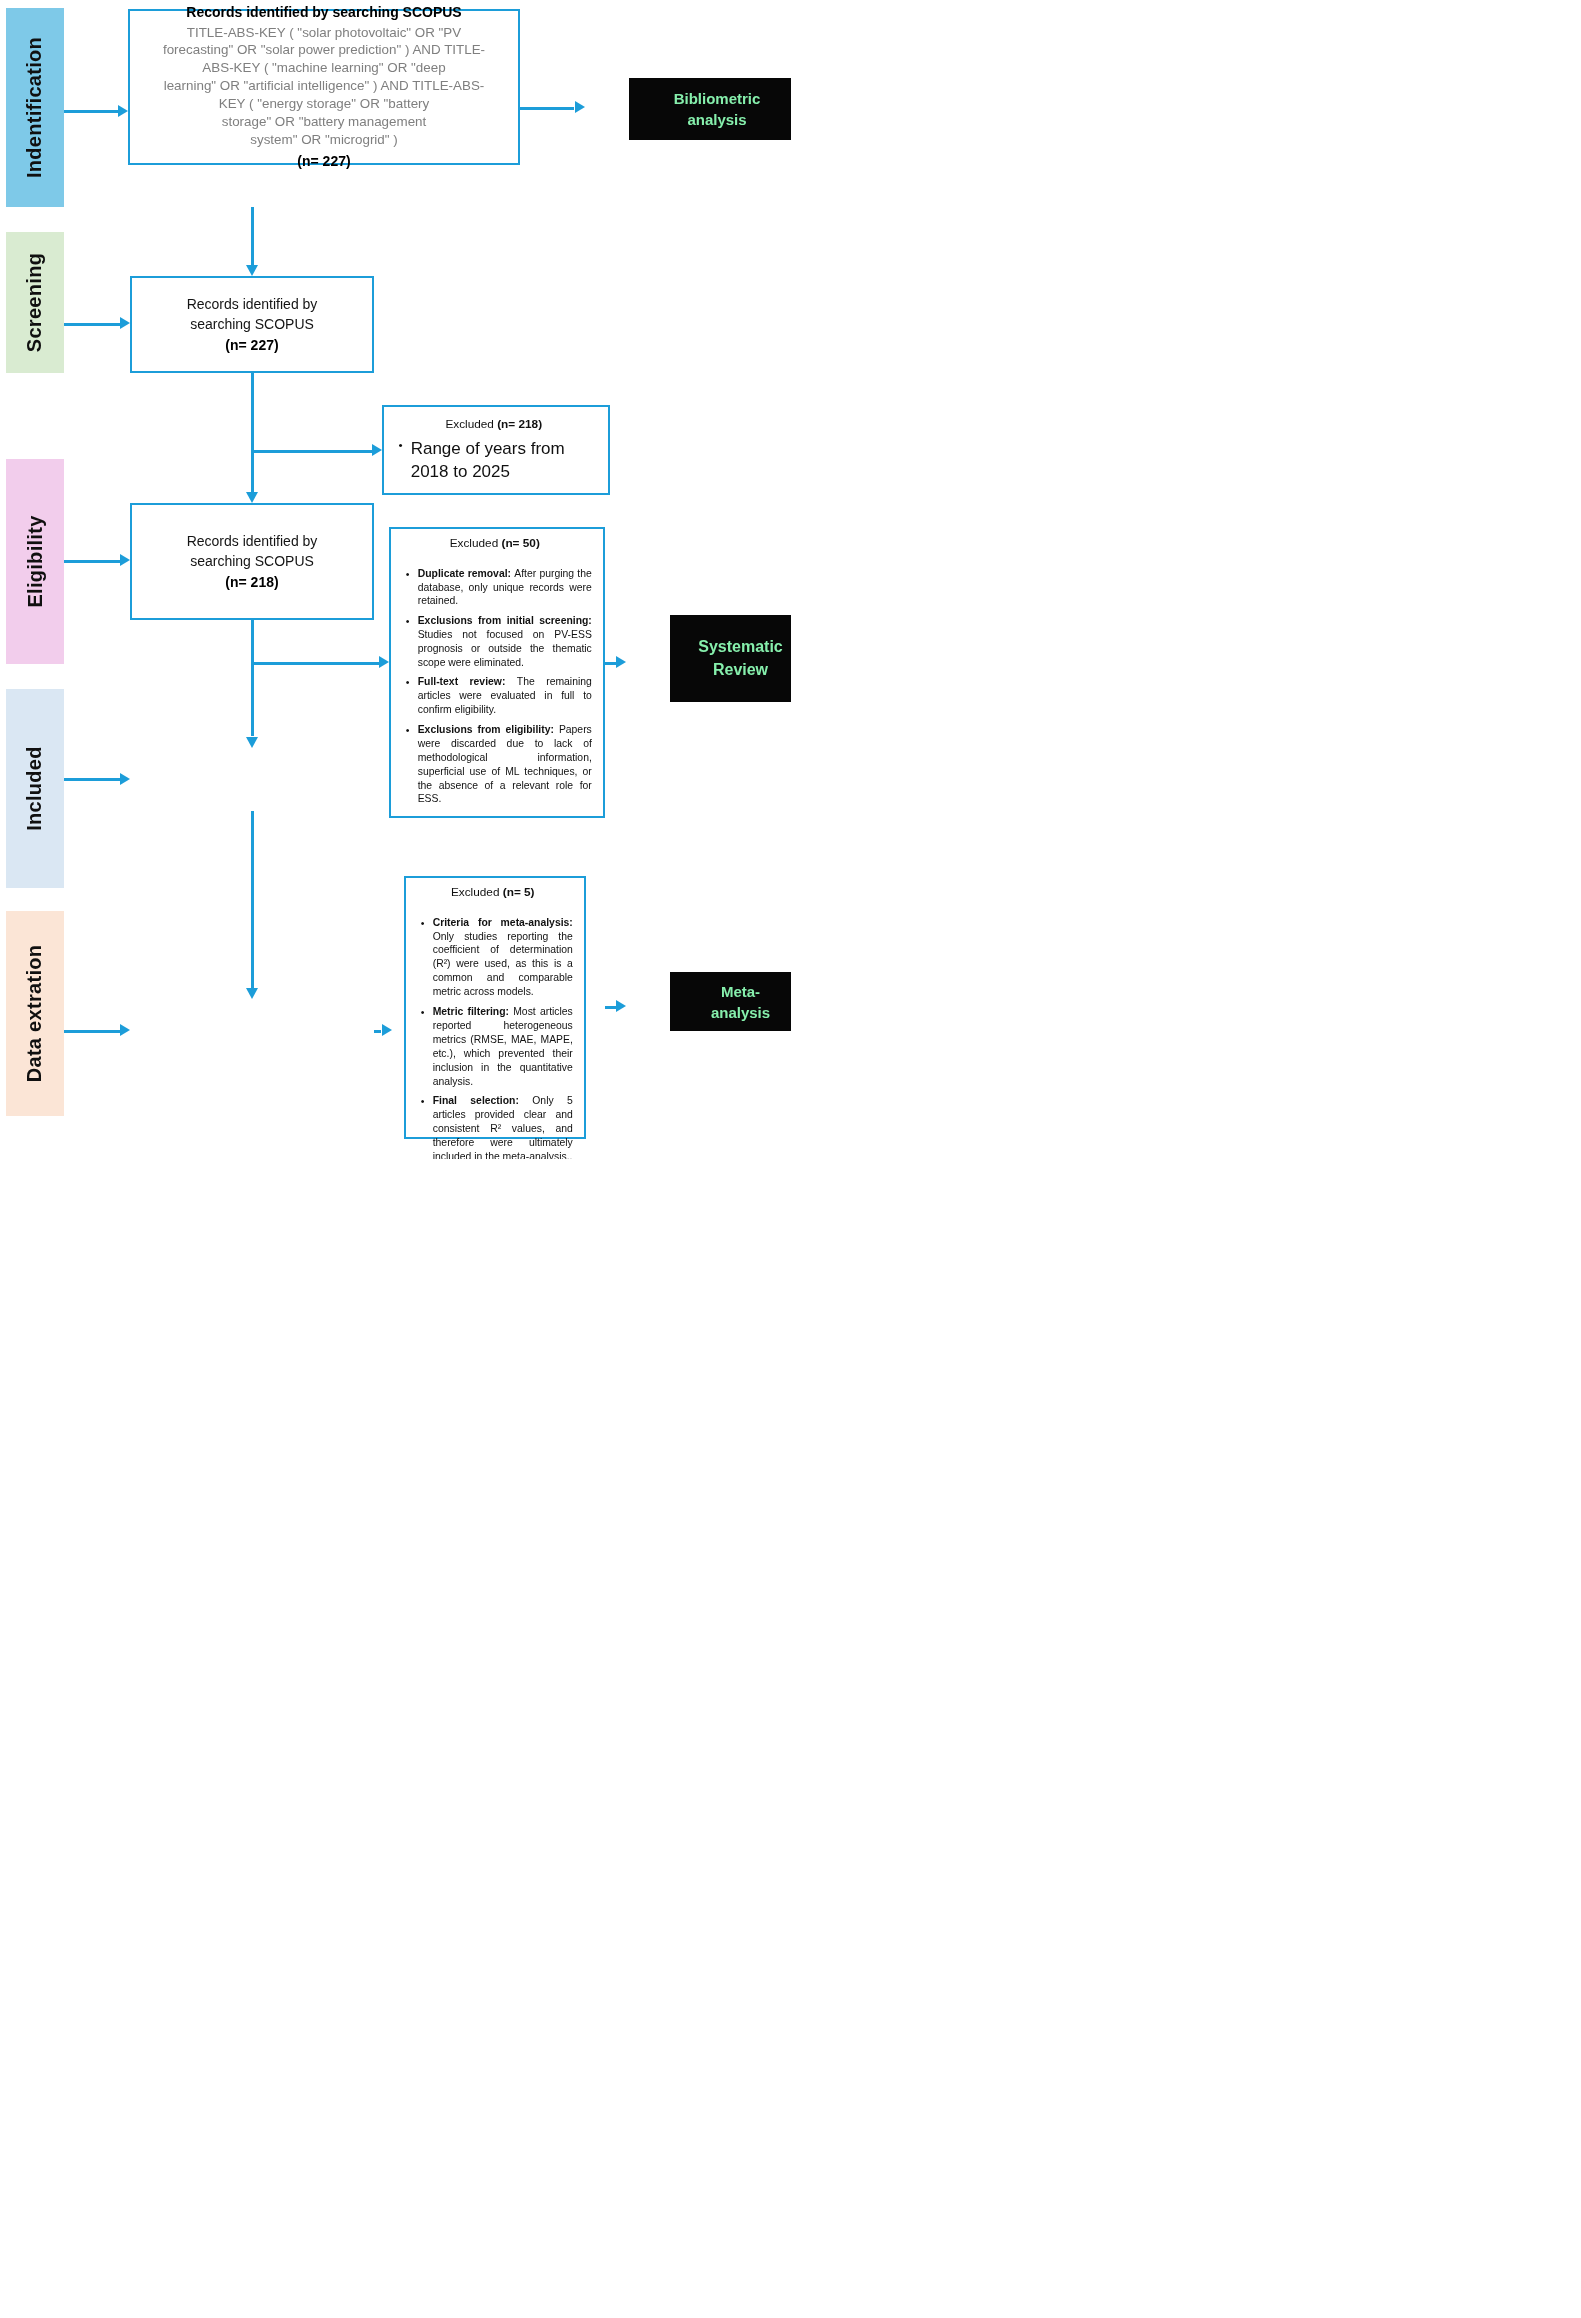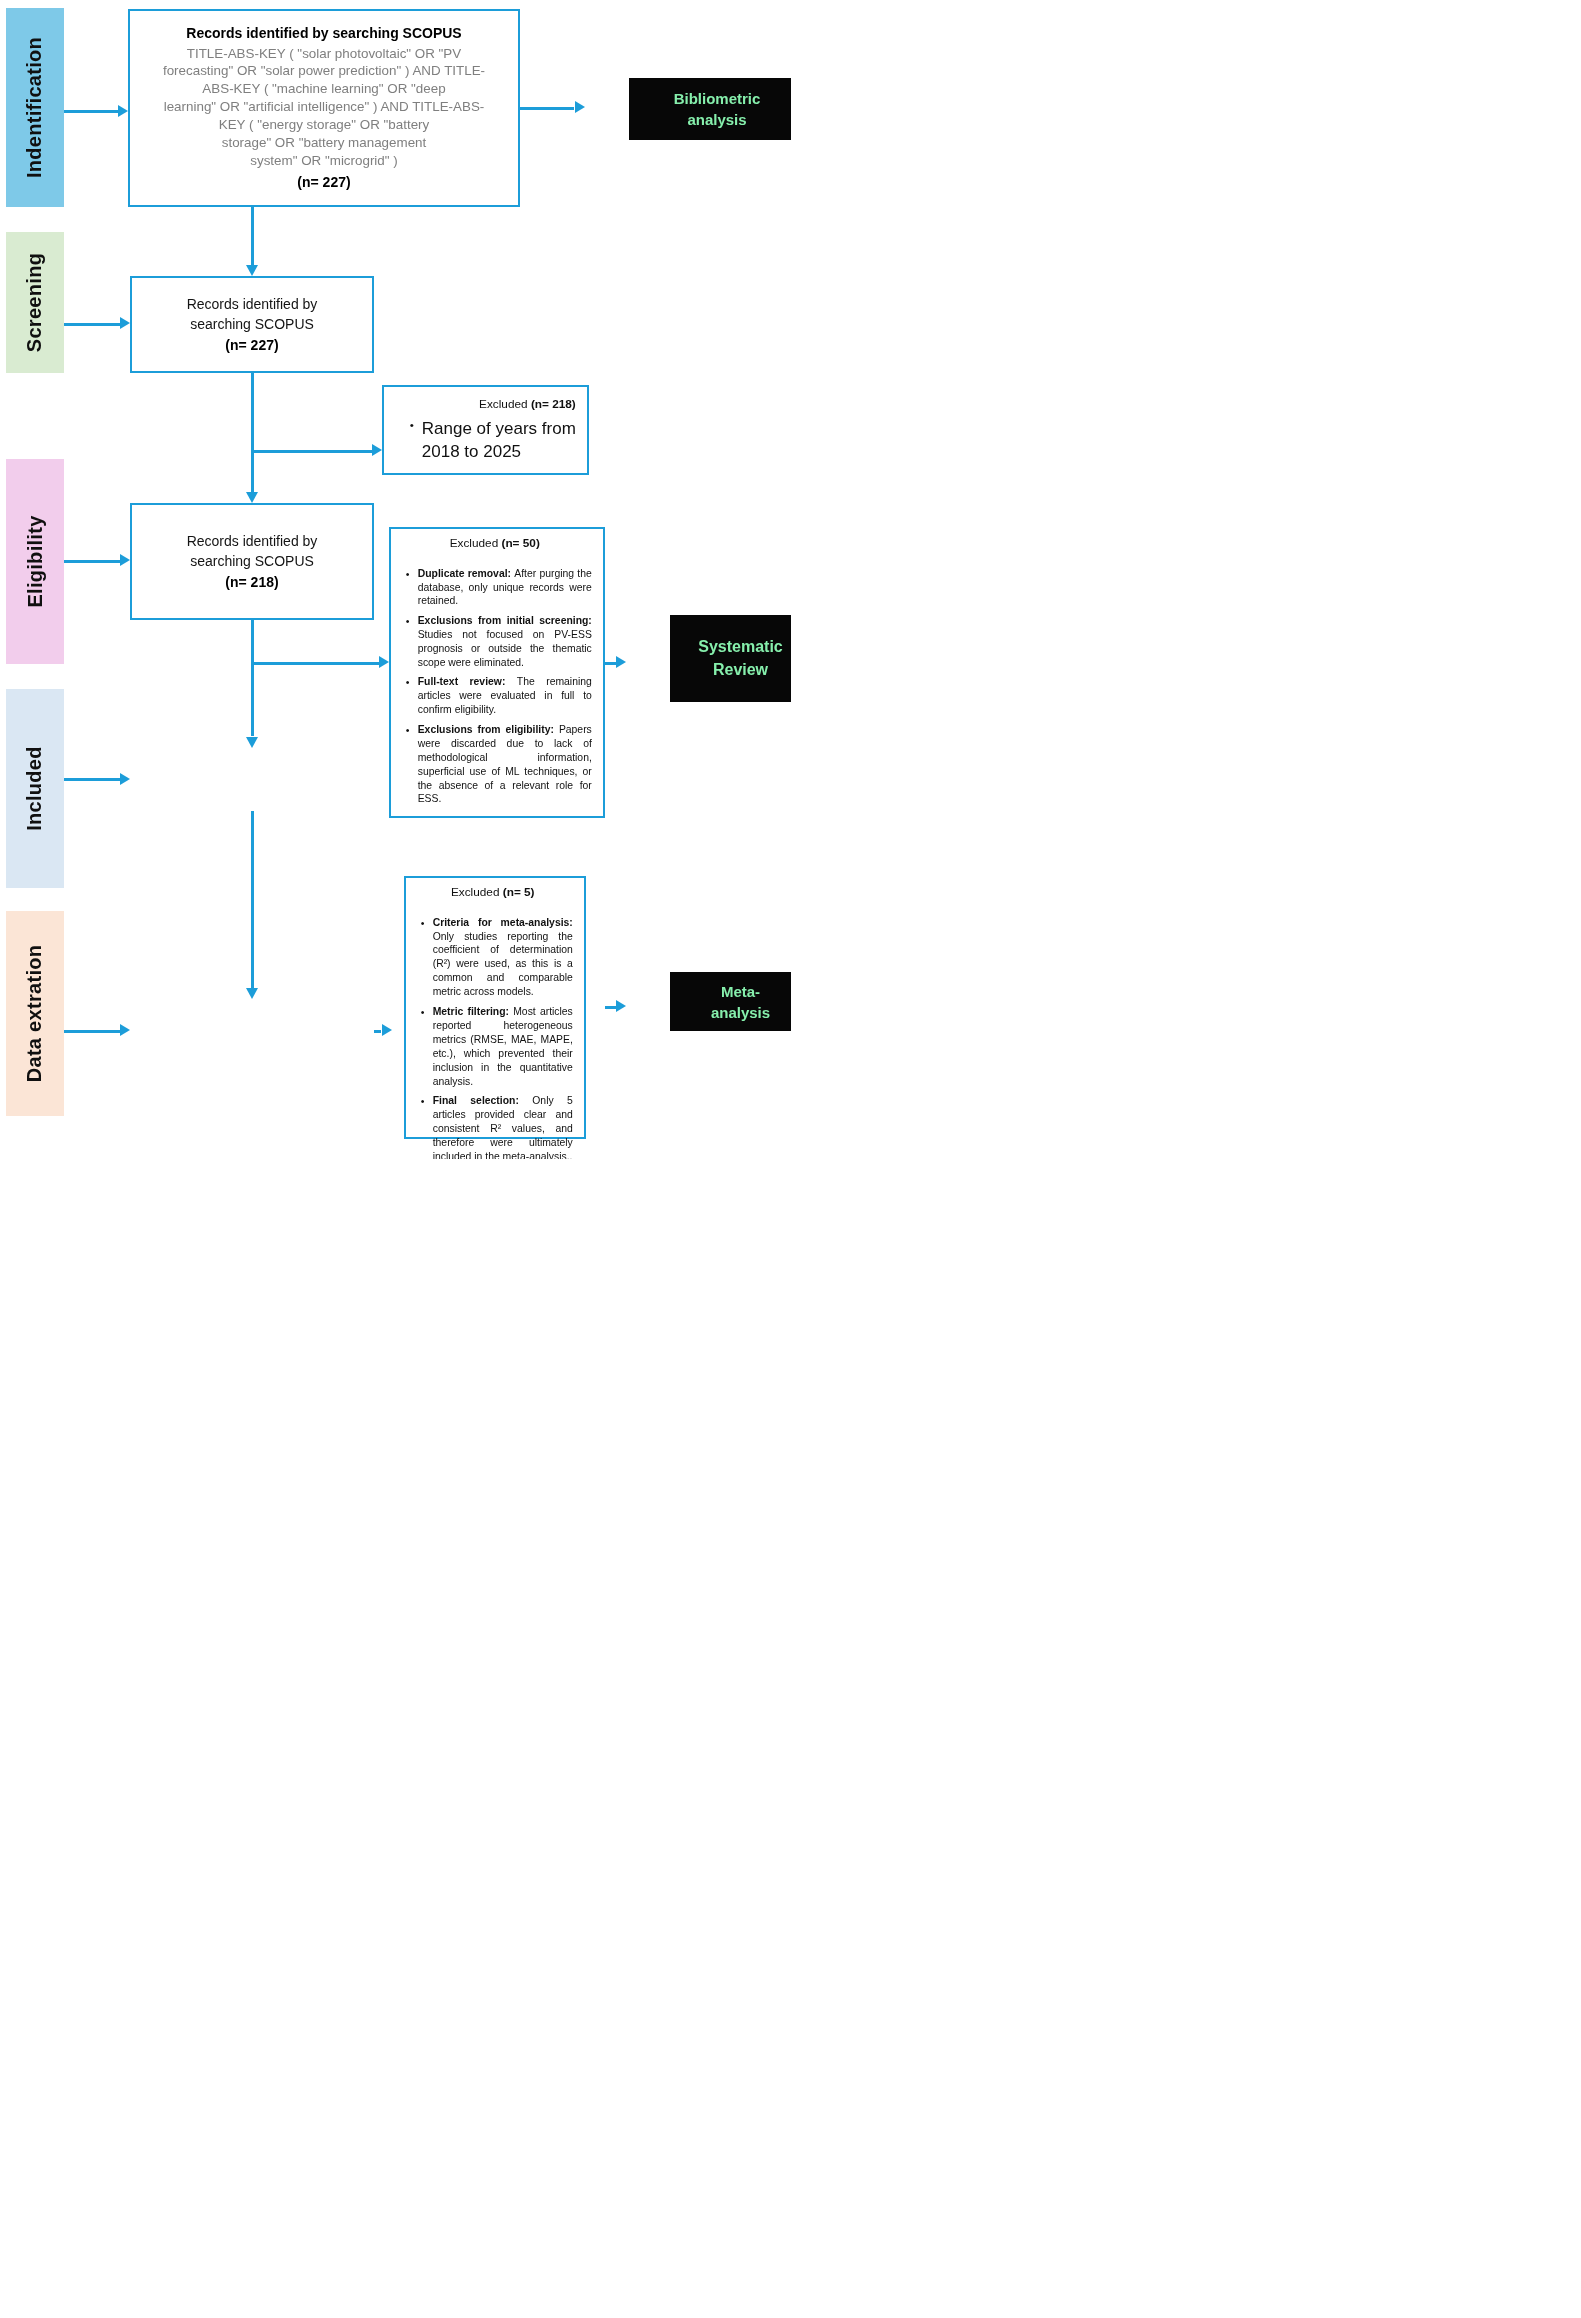--- a/index.html
+++ b/index.html
@@ -83,21 +83,21 @@
   <div class="bar" style="top:459px;height:205px;background:#F2CDEC;">
     <span class="bar-label">Eligibility</span>
   </div>
   <div class="bar" style="top:689px;height:199px;background:#DAE7F3;">
     <span class="bar-label">Included</span>
   </div>
   <div class="bar" style="top:911px;height:205px;background:#FBE5D6;">
     <span class="bar-label">Data extration</span>
   </div>
 
-  <div class="fbox" id="id-box" style="left:128px;top:9px;width:392px;height:198px;">
+  <div class="fbox" id="id-box" style="left:128px;top:9px;width:392px;height:156px;">
     <div class="ttl">Records identified by searching SCOPUS</div>
     <div>
         <div class="qline">TITLE-ABS-KEY ( "solar photovoltaic" OR "PV</div>
         <div class="qline">forecasting" OR "solar power prediction" ) AND TITLE-</div>
         <div class="qline">ABS-KEY ( "machine learning" OR "deep</div>
         <div class="qline">learning" OR "artificial intelligence" ) AND TITLE-ABS-</div>
         <div class="qline">KEY ( "energy storage" OR "battery</div>
         <div class="qline">storage" OR "battery management</div>
         <div class="qline">system" OR "microgrid" )</div>
       </div>
@@ -106,21 +106,21 @@
 
   <div class="bbox" style="left:585px;top:78px;width:176px;height:62px;font-size:15px;">Bibliometric
 analysis</div>
 
   <div class="fbox" style="left:130px;top:276px;width:244px;height:97px;">
     <div class="ln">Records identified by</div>
     <div class="ln">searching SCOPUS</div>
     <div class="cnt">(n= 227)</div>
   </div>
 
-  <div class="xbox" id="excluded-screening-box" style="left:382px;top:385px;width:207px;height:90px;align-items:flex-end;">
+  <div class="xbox" id="excluded-screening-box" style="left:382px;top:405px;width:228px;height:90px;">
     <div class="xtitle">
       <span>Excluded</span> <b>(n= 218)</b>
     </div>
     <div>
         <div class="bullet-item">
           <span class="bullet-mark">•</span>
           <div class="bullet-text">Range of years from
 2018 to 2025</div>
         </div>
       </div>

